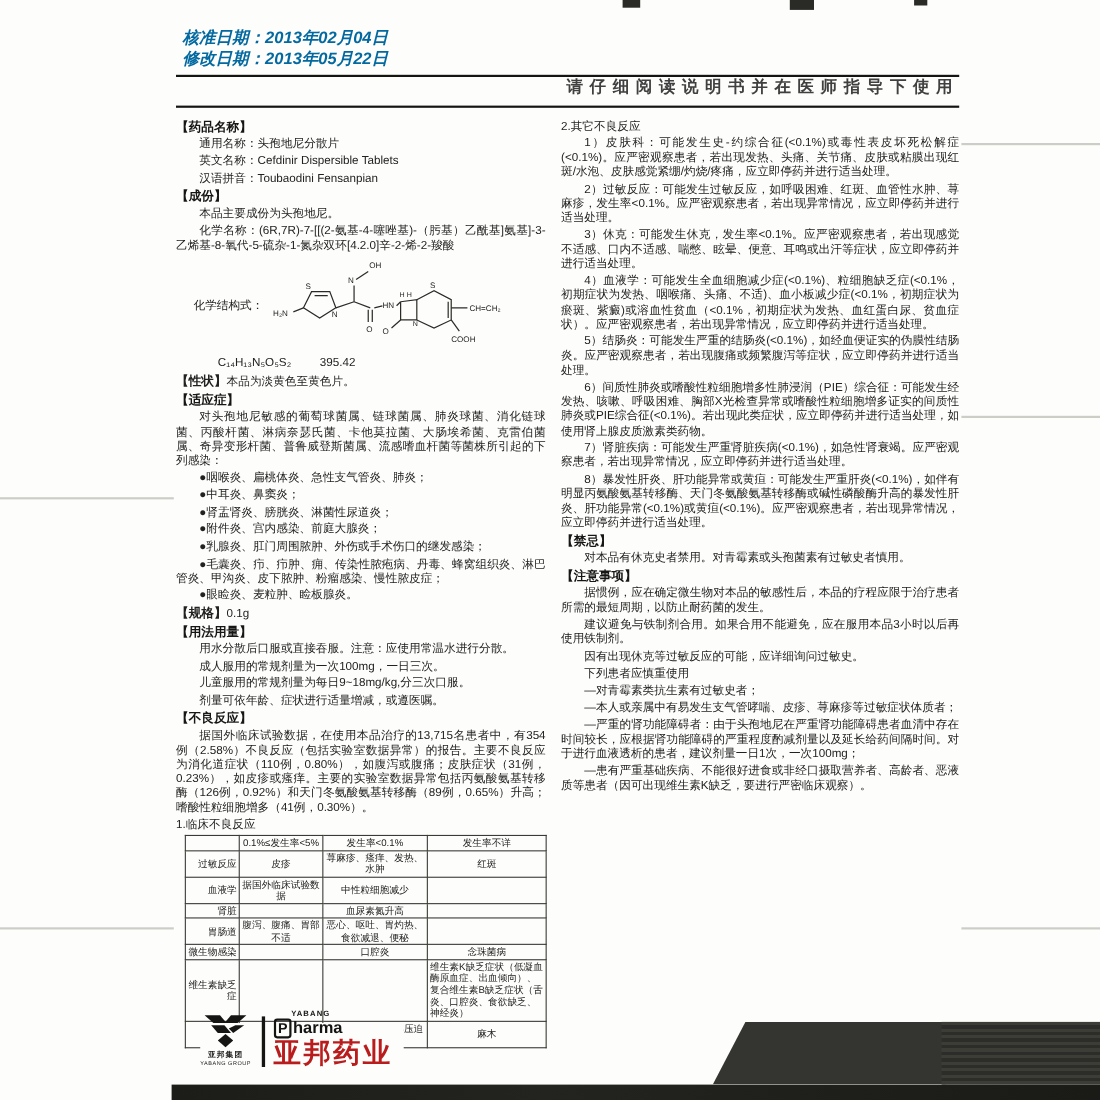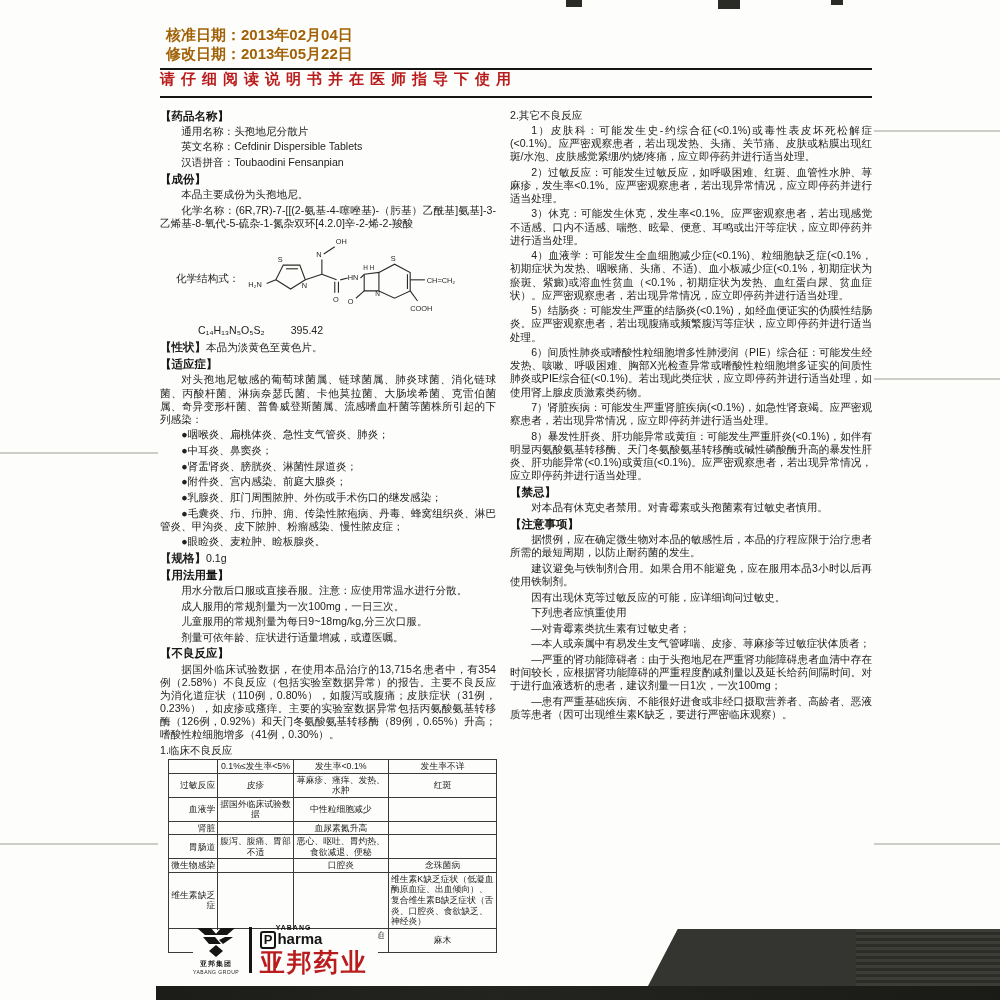--- a/index.html
+++ b/index.html
@@ -17,27 +17,27 @@
   .scan-line { position:absolute; background:#cdcdc8; height:2px; }
   .shadow-poly { position:absolute; left:648px; top:929px; width:212px; height:57px;
     background:#343431; clip-path:polygon(0 100%, 14% 0, 100% 0, 100% 100%); }
   .shadow-stripes { position:absolute; left:856px; top:929px; width:144px; height:57px;
     background:repeating-linear-gradient(180deg,#3d3d38 0 3px,#2c2c28 3px 6px); }
   .bottom-bar { position:absolute; left:156px; top:986px; width:844px; height:14px;
     background:linear-gradient(90deg,#1c1c19,#232320 40%,#1a1a17); }
 
   .content { position:absolute; left:160px; top:26px; width:712px; }
 
-  .dates { font-weight:bold; font-size:15px; line-height:1.25; padding-left:6px; color:#a16207; }
+  .dates { font-weight:bold; font-size:15px; line-height:1.25; padding-left:6px; color:#0369a1;font-style:italic; }
   .rule { border-top:2.5px solid #141412; margin-top:4px; }
   .rule2 { border-top:2.5px solid #141412; }
   .doc-title { text-align:center; font-size:37px; font-weight:900; letter-spacing:9px;
     margin:9px 0 5px; color:#121210; }
-  .doc-subtitle { text-align:left; font-size:15px; font-weight:bold; letter-spacing:6px;
-    margin:0 0 7px; color:#b91c1c; }
+  .doc-subtitle { text-align:right; font-size:15px; font-weight:bold; letter-spacing:6px;
+    margin:0 0 7px; color:#404040; }
 
   .cols { display:flex; gap:14px; margin-top:9px; font-size:10.6px; line-height:1.24; }
   .col-left { width:336px; }
   .col-right { width:362px; }
 
   p { margin:0 0 2.5px; text-align:justify; }
   .ind { text-indent:2em; }
   .pad2 { padding-left:2em; }
   .sec-h { font-weight:bold; font-size:11.5px; margin:2px 0 2px; color:#161614; }
   .inline-h { font-weight:bold; font-size:11.5px; }
@@ -52,22 +52,22 @@
   table.adr { width:98%; border-collapse:collapse; font-size:8.8px; margin:2px 0 3px 8px;
     line-height:1.2; }
   table.adr td, table.adr th { border:1px solid #3a3a36; padding:1px 2px; vertical-align:middle; }
   table.adr th { font-weight:normal; text-align:center; }
   table.adr td { text-align:center; }
   table.adr td.rowlab { text-align:right; width:15%; }
   table.adr td.longcell { text-align:left; }
   table.adr col.c0 { width:15%; } table.adr col.c1 { width:23%; }
   table.adr col.c2 { width:29%; } table.adr col.c3 { width:33%; }
 
-  .footer-band { position:absolute; left:193px; top:930px; height:40px; display:flex;
-    align-items:center; background:#fdfdfb; padding-right:10px; }
+  .footer-band { position:absolute; left:182px; top:930px; height:40px; display:flex;
+    align-items:flex-end; background:#fdfdfb; padding-right:10px; }
   .logo-mark { display:flex; flex-direction:column; align-items:center; margin-right:8px; }
   .logo-group-cn { font-size:7px; font-weight:bold; letter-spacing:1px; color:#1a1a18; margin-top:1px; }
   .logo-group-en { font-size:5px; letter-spacing:0.5px; color:#1a1a18; }
   .logo-divider { width:2.5px; height:46px; background:#151513; margin:0 8px 0 2px; }
   .logo-right { display:flex; flex-direction:column; justify-content:center; }
   .brand-top { font-size:7px; font-weight:bold; letter-spacing:1px; color:#141412; margin-left:16px; }
   .brand-pharma { font-size:15px; font-weight:bold; color:#141412; line-height:1; }
   .p-box { display:inline-block; border:2.5px solid #141412; border-radius:3px; padding:0 2px 1px 2px;
     font-size:13px; font-weight:900; line-height:1; margin-right:1px; }
   .company { font-size:25px; font-weight:900; letter-spacing:2px; color:#b91c1c; line-height:1.05; }

